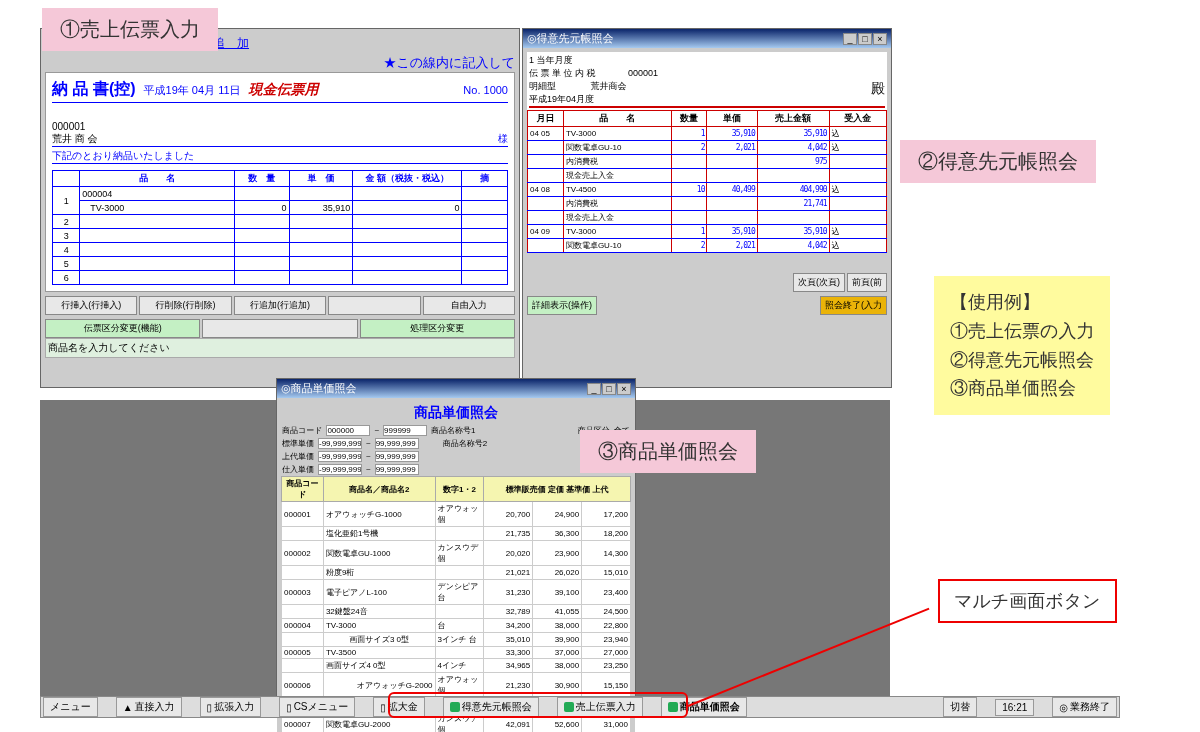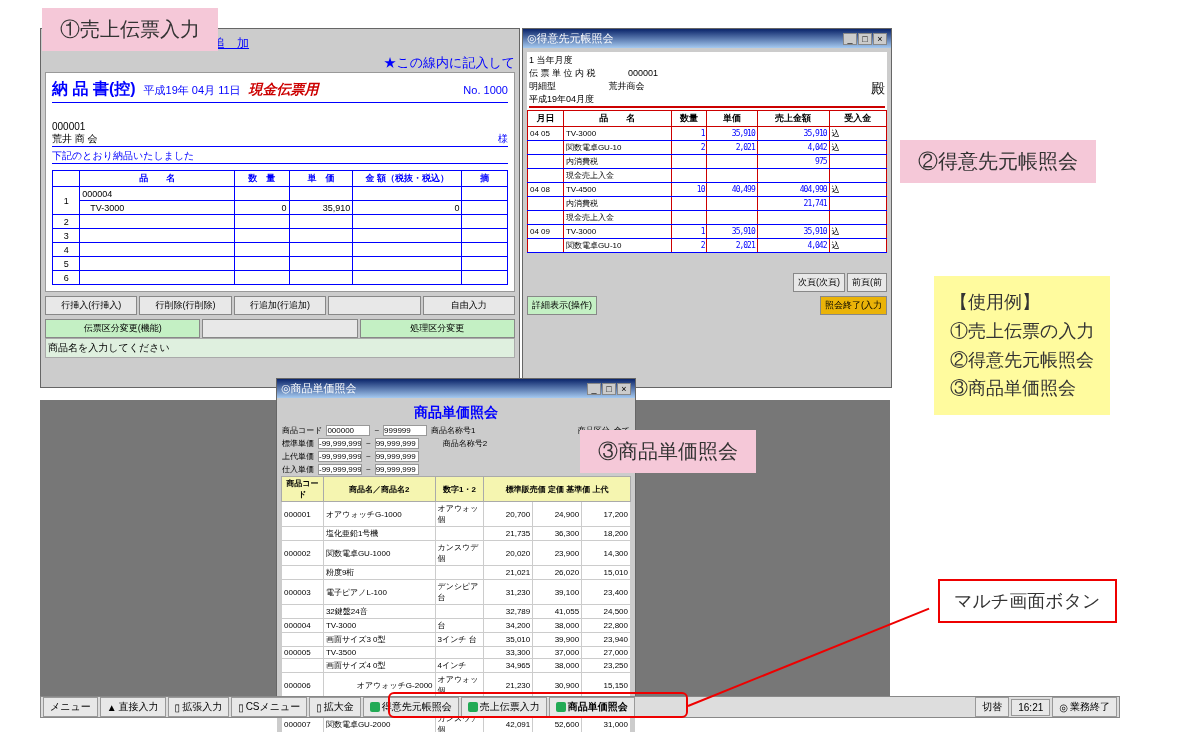--- a/index.html
+++ b/index.html
@@ -43,21 +43,21 @@
 .w3 { left: 276px; top: 378px; width: 360px; height: 320px; z-index: 20; }
 .w3 .title { color: #00f; font-size: 14px; text-align: center; font-weight: bold; padding: 2px; }
 .filter-row { display: flex; gap: 4px; font-size: 8px; padding: 1px; align-items: center; }
 .filter-row input { font-size: 8px; width: 44px; border: 1px solid #999; }
 .price-tbl { width: 100%; border-collapse: collapse; background: #fff; }
 .price-tbl th { background: #f5f5b0; border: 1px solid #aaa; font-size: 8px; padding: 1px; }
 .price-tbl td { border: 1px solid #ccc; font-size: 8px; padding: 1px 2px; height: 11px; }
 .price-tbl .r { text-align: right; }
 
 
-.taskbar { position: absolute; left: 40px; bottom: 14px; right: 80px; height: 22px; background: #ddd; border: 1px solid #888; display: flex; align-items: center; gap: 2px; padding: 0 2px; z-index: 30; }
+.taskbar { position: absolute; left: 40px; bottom: 14px; right: 80px; height: 22px; background: #ddd; border: 1px solid #888; display: flex; align-items: center; gap: 18px; padding: 0 2px; z-index: 30; }
 .tb-btn { background: #e8e8e8; border: 1px solid #999; font-size: 10px; padding: 2px 6px; display: flex; align-items: center; gap: 2px; }
 .tb-btn .ico { width: 10px; height: 10px; background: #2a5; border-radius: 2px; display: inline-block; }
 .tb-hi { position: absolute; border: 2px solid #e00; border-radius: 6px; z-index: 40; }
 
 
 .leader { position: absolute; border-top: 2px solid #e00; transform-origin: left center; z-index: 50; }
 
 .gray-bg { position: absolute; left: 40px; top: 400px; width: 850px; height: 296px; background: #777; z-index: 1; }
 </style>
 </head>
@@ -191,21 +191,21 @@
     <div class="ctrl">
         <span>_</span>
         <span>□</span>
         <span>×</span>
       </div>
   </div>
   <div class="win-body">
     <div style="background:#fff;padding:2px;font-size:9px">
       <div>1  当年月度</div>
       <div><span>伝 票 単 位 内 税</span> <span style="margin-left:30px">000001</span></div>
-      <div><span>明細型</span> <span style="margin-left:50px">荒井商会</span><span style="float:right;font-size:14px">殿</span></div>
+      <div><span>明細型</span> <span style="margin-left:32px">荒井商会</span><span style="float:right;font-size:14px">殿</span></div>
       <div style="border-bottom:2px solid #c00">平成19年04月度</div>
     </div>
     <table class="ledger-tbl">
       <tbody>
           <tr>
         <th style="width:10%">月日</th>
         <th style="width:30%">品　　名</th>
         <th style="width:10%">数量</th>
         <th style="width:14%">単価</th>
         <th style="width:20%">売上金額</th>
@@ -376,21 +376,21 @@
           <tr>
             <td>000004</td>
             <td style="text-align:left">TV-3000</td>
             <td style="text-align:left"> 台</td>
             <td class="r">34,200</td>
             <td class="r">38,000</td>
             <td class="r">22,800</td>
           </tr>
           <tr>
             <td></td>
-            <td style="text-align:left">画面サイズ3 0型</td>
+            <td style="text-align:center">画面サイズ3 0型</td>
             <td style="text-align:left">3インチ 台</td>
             <td class="r">35,010</td>
             <td class="r">39,900</td>
             <td class="r">23,940</td>
           </tr>
           <tr>
             <td>000005</td>
             <td style="text-align:left">TV-3500</td>
             <td style="text-align:left"> </td>
             <td class="r">33,300</td>

